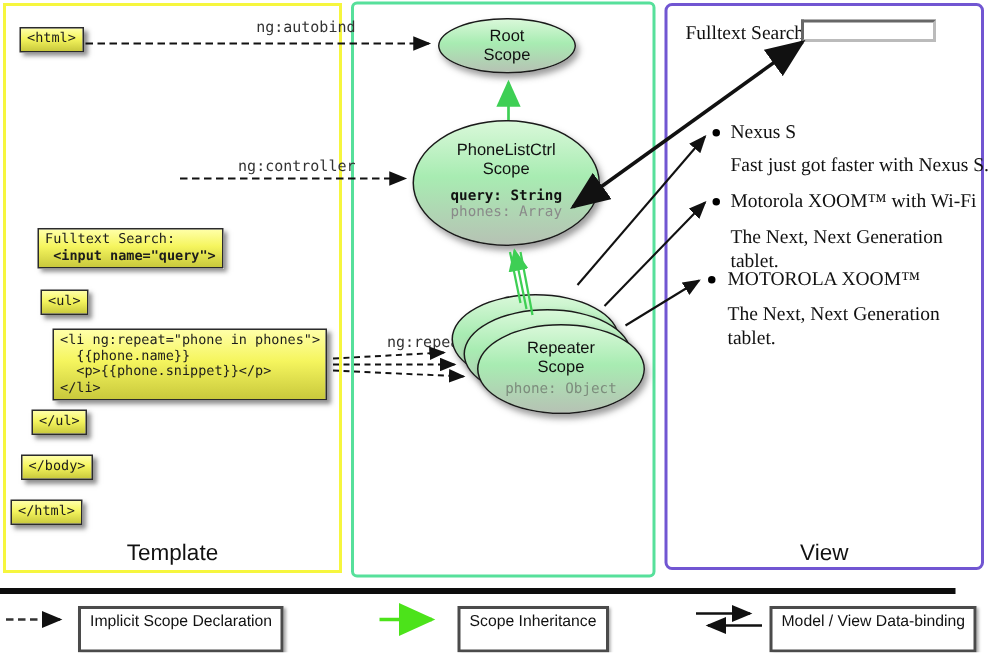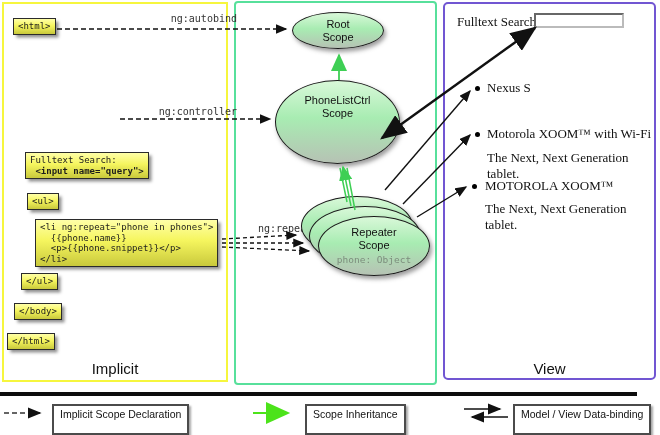--- a/index.html
+++ b/index.html
@@ -38,21 +38,21 @@
 </style>
 </head>
 <body>
 
 <div id="stage">
 
   <div class="col" id="col-template"></div>
   <div class="col" id="col-model"></div>
   <div class="col" id="col-view"></div>
 
-  <div class="col-label" style="left:2px;top:360px;width:226px;">Implicit</div>
+  <div class="col-label" style="left:2px;top:360px;width:226px;">Template</div>
   <div class="col-label" style="left:443px;top:360px;width:213px;">View</div>
 
   <div class="codebox" style="left:13px;top:18px;">&lt;html&gt;</div>
   <div class="codebox" style="left:25px;top:152px;"><span>Fulltext Search:</span>
 <span class="bold"> &lt;input name="query"&gt;</span></div>
   <div class="codebox" style="left:27px;top:193px;">&lt;ul&gt;</div>
   <div class="codebox" style="left:35px;top:219px;">&lt;li ng:repeat="phone in phones"&gt;
   {{phone.name}}
   &lt;p&gt;{{phone.snippet}}&lt;/p&gt;
 &lt;/li&gt;</div>
@@ -65,35 +65,38 @@
   <div class="nglabel" style="left:238px;top:223px;width:54px;text-align:left;">ng:repeat</div>
 
   <div class="ellipse" style="left:292px;top:12px;width:92px;height:37px;padding-top:5px;">
     <div class="title">Root
 Scope</div>
   </div>
 
   <div class="ellipse" style="left:275px;top:80px;width:125px;height:84px;padding-top:13px;">
     <div class="title">PhoneListCtrl
 Scope</div>
+    <div class="prop q" style="margin-top:6px;">query: String</div>
+    <div class="prop dim">phones: Array</div>
   </div>
 
   <div class="ellipse" style="left:301px;top:196px;width:112px;height:60px;"></div>
   <div class="ellipse" style="left:309px;top:206px;width:112px;height:60px;"></div>
   <div class="ellipse" style="left:318px;top:216px;width:112px;height:60px;padding-top:9px;">
     <div class="title">Repeater
 Scope</div>
     <div class="prop dim2" style="margin-top:3px;">phone: Object</div>
   </div>
 
   <div class="view-text" style="left:457px;top:14px;">Fulltext Search:</div>
   <input id="search-input" readonly="" value="" style="">
 
   <div class="bullet" style="left:475px;top:86px;"></div>
   <div class="view-text" style="left:487px;top:80px;">Nexus S</div>
+  <div class="view-text" style="left:487px;top:102px;">Fast just got faster with Nexus S.</div>
 
   <div class="bullet" style="left:475px;top:132px;"></div>
   <div class="view-text" style="left:487px;top:126px;">Motorola XOOM™ with Wi-Fi</div>
   <div class="view-text" style="left:487px;top:150px;">The Next, Next Generation tablet.</div>
 
   <div class="bullet" style="left:472px;top:184px;"></div>
   <div class="view-text" style="left:485px;top:178px;">MOTOROLA XOOM™</div>
   <div class="view-text" style="left:485px;top:201px;">The Next, Next Generation tablet.</div>
 
   <div id="thick-rule"></div>

